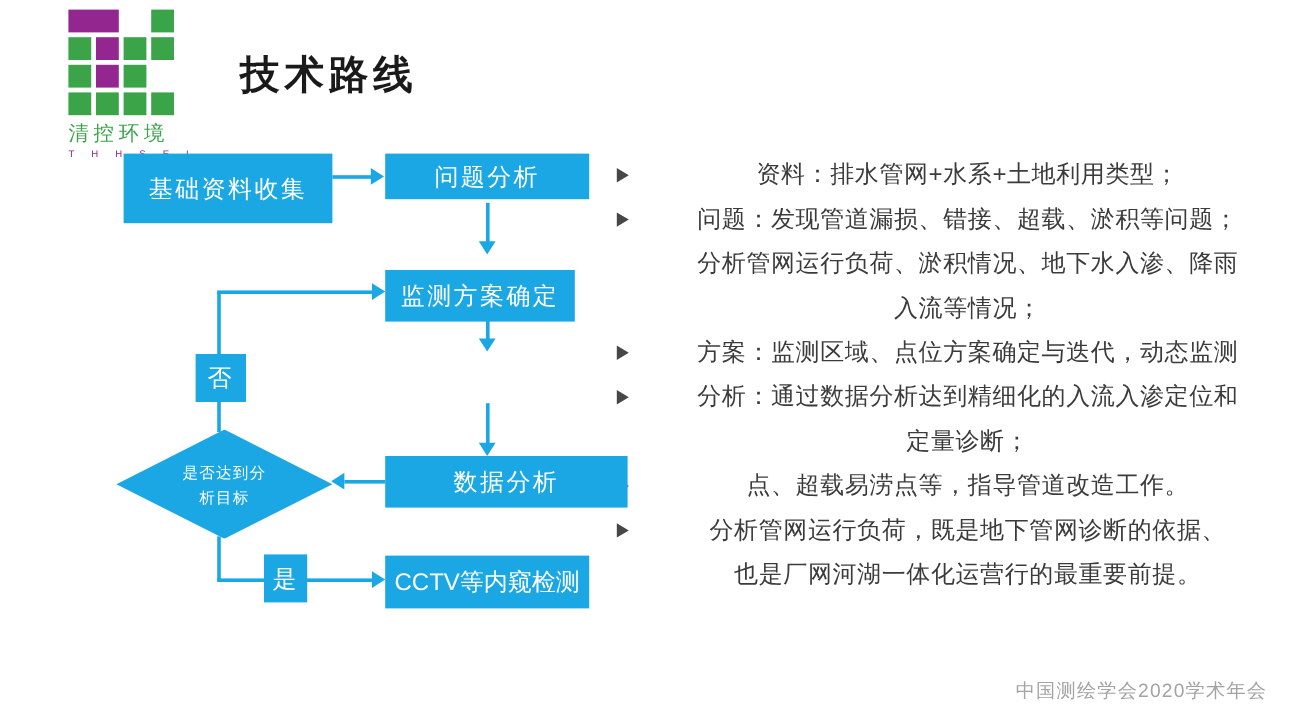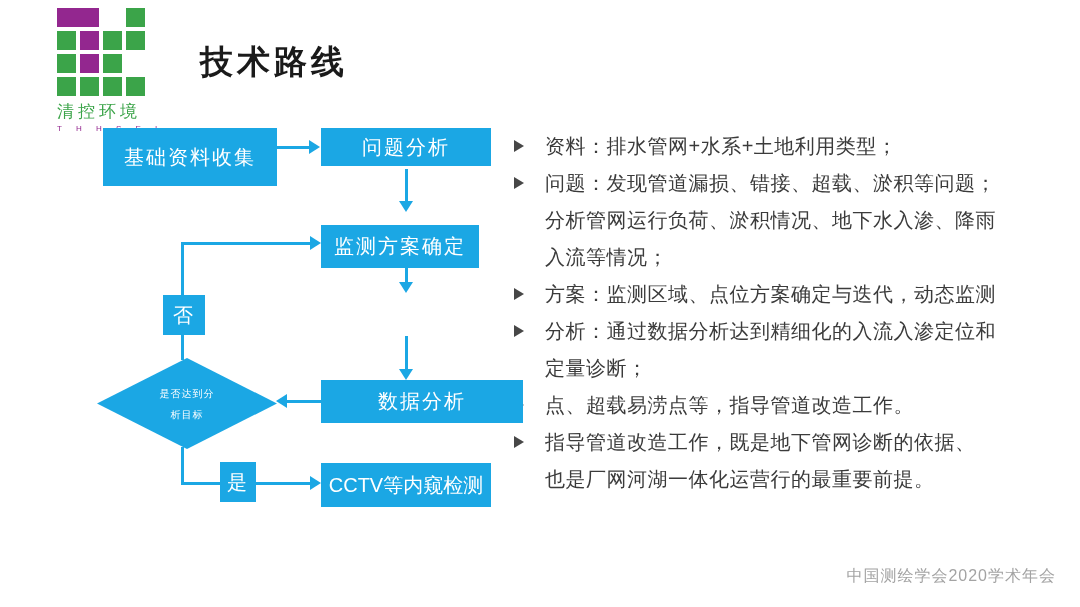--- a/index.html
+++ b/index.html
@@ -25,32 +25,32 @@
   
   .title{position:absolute;left:200px;top:40px;margin:0;font-size:33px;font-weight:bold;color:#1a1a1a;letter-spacing:4px;}
 
   
   .box{position:absolute;background:var(--blue);color:#fff;display:flex;align-items:center;justify-content:center;
        font-size:20px;letter-spacing:2px;white-space:nowrap;z-index:2;}
   .box.small{letter-spacing:0;}
   .diamond{position:absolute;left:97px;top:358px;width:180px;height:91px;background:var(--blue);
            clip-path:polygon(50% 0,100% 50%,50% 100%,0 50%);z-index:2;
            display:flex;flex-direction:column;align-items:center;justify-content:center;color:#fff;}
-  .diamond .dl{font-size:10px;line-height:21px;letter-spacing:1px;text-align:center;}
+  .diamond .dl{font-size:13px;line-height:21px;letter-spacing:1px;text-align:center;}
   .hline,.vline{position:absolute;background:var(--blue);z-index:1;}
   .hline{height:3px;}
   .vline{width:3px;}
   .ah{position:absolute;width:0;height:0;z-index:1;}
   .ah.right{border-top:7px solid transparent;border-bottom:7px solid transparent;border-left:11px solid var(--blue);}
   .ah.left{border-top:7px solid transparent;border-bottom:7px solid transparent;border-right:11px solid var(--blue);}
   .ah.down{border-left:7px solid transparent;border-right:7px solid transparent;border-top:11px solid var(--blue);}
 
   
   .bullets{position:absolute;left:512px;top:128px;width:556px;color:var(--text);}
-  .bullet{display:flex;}
+  .bullet{display:flex;text-align:center;}
   .marker{width:33px;flex:0 0 33px;position:relative;}
   .tri{position:absolute;left:2px;top:12px;width:0;height:0;
        border-top:6px solid transparent;border-bottom:6px solid transparent;border-left:10px solid #474747;}
   .bl{flex:1;}
   .line{height:37px;line-height:37px;font-size:20px;letter-spacing:0.5px;white-space:nowrap;}
 
   
   .footer{position:absolute;right:24px;top:566px;font-size:16px;color:var(--footer);letter-spacing:1px;}
 </style>
 </head>
@@ -158,21 +158,21 @@
         </span>
         <div class="bl">
           <div class="line">点、超载易涝点等，指导管道改造工作。</div>
         </div>
       </div>
       <div class="bullet">
         <span class="marker">
           <span class="tri"></span>
         </span>
         <div class="bl">
-          <div class="line">指导管道改造工作，既是地下管网诊断的依据、</div>
+          <div class="line">分析管网运行负荷，既是地下管网诊断的依据、</div>
           <div class="line">也是厂网河湖一体化运营行的最重要前提。</div>
         </div>
       </div>
     </div>
 
   <div class="footer">中国测绘学会2020学术年会</div>
 
 </div>
 
 </body></html>

